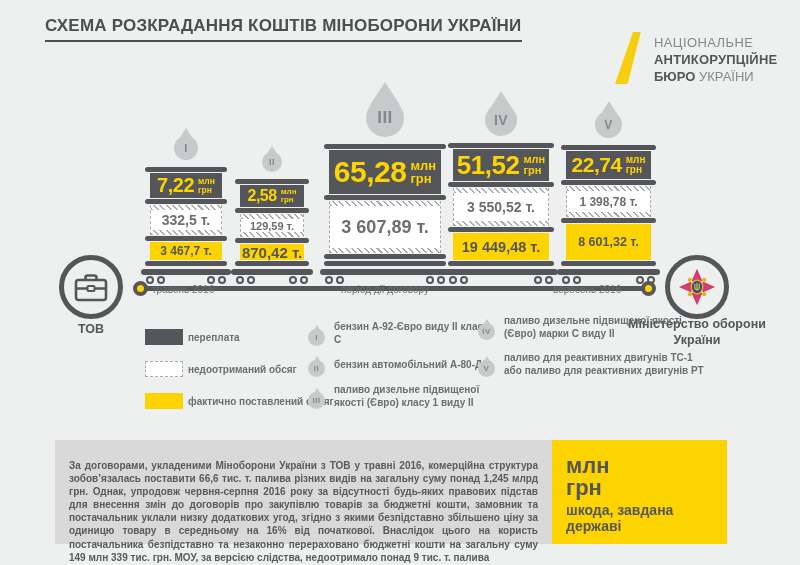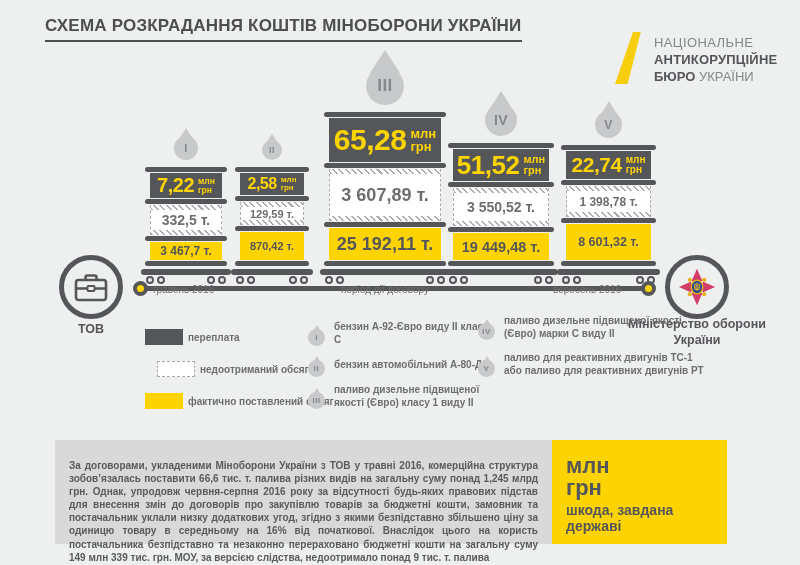--- a/index.html
+++ b/index.html
@@ -35,21 +35,21 @@
   .shortfall{background-color:#fff;
     background-image:repeating-linear-gradient(45deg,#a9abad 0 1.5px,transparent 1.5px 4.5px),
                      repeating-linear-gradient(45deg,#a9abad 0 1.5px,transparent 1.5px 4.5px);
     background-size:100% 5px,100% 5px;background-position:left top,left bottom;background-repeat:no-repeat;
     border-left:1px dashed #a9abad;border-right:1px dashed #a9abad;
     color:#6d6e70;font-weight:bold;}
   .delivered{background:#fdd400;color:#55565a;font-weight:bold;}
   .b1 .money{height:25px;font-size:20px;} .b1 .unit{font-size:8.5px;}
   .b1 .shortfall{height:30px;font-size:14px;} .b1 .delivered{height:18px;font-size:12px;}
   .b2 .money{height:22px;font-size:16px;} .b2 .unit{font-size:8px;}
-  .b2 .shortfall{height:23px;font-size:11px;} .b2 .delivered{height:28px;font-size:11px;}
+  .b2 .shortfall{height:23px;font-size:11px;} .b2 .delivered{height:16px;font-size:15px;}
   .b3 .money{height:44px;font-size:30px;} .b3 .unit{font-size:13px;}
   .b3 .shortfall{height:52px;font-size:18px;} .b3 .delivered{height:32px;font-size:18px;}
   .b4 .money{height:32px;font-size:26px;} .b4 .unit{font-size:11px;}
   .b4 .shortfall{height:38px;font-size:14px;} .b4 .delivered{height:27px;font-size:14.5px;}
   .b5 .money{height:28px;font-size:21px;} .b5 .unit{font-size:10px;}
   .b5 .shortfall{height:31px;font-size:12px;} .b5 .delivered{height:36px;font-size:12.5px;}
 
   
   .cart{width:calc(100% + 18px);margin-top:2px;}
   .cart-bar{height:6px;background:#55565a;border-radius:3px;}
@@ -82,21 +82,21 @@
   
   .entity-circle{position:absolute;width:64px;height:64px;box-sizing:border-box;border:5px solid #55565a;border-radius:50%;
                  display:flex;align-items:center;justify-content:center;top:255px;}
   .entity-left{left:59px;} .entity-right{left:665px;}
   .entity-label{position:absolute;font-size:12.5px;font-weight:bold;color:#55565a;text-align:center;line-height:1.3;}
   .el-left{left:55px;top:321px;width:72px;}
   .el-right{left:626px;top:316px;width:142px;}
 
   
   .lg-row{position:absolute;display:flex;align-items:center;gap:5px;height:20px;}
-  .lg1{left:145px;top:327px;} .lg2{left:157px;top:359px;} .lg3{left:145px;top:391px;}
+  .lg1{left:145px;top:327px;} .lg2{left:145px;top:359px;} .lg3{left:145px;top:391px;}
   .swatch{width:38px;height:16px;flex:0 0 auto;box-sizing:border-box;}
   .s-dark{background:#55565a;} .s-dashed{background:#fff;border:1.5px dashed #a9abad;} .s-yellow{background:#fdd400;}
   .lg-label{font-size:10px;font-weight:bold;color:#6d6e70;line-height:1.3;}
   .fuel{position:absolute;display:flex;align-items:center;gap:9px;}
   .fuel .drop{--s:17px;flex:0 0 auto;margin-top:8px;}
   .fuel .roman{font-size:8px;}
   .f1{left:308px;top:320px;} .f2{left:308px;top:352px;} .f3{left:308px;top:383px;}
   .f4{left:478px;top:314px;} .f5{left:478px;top:351px;}
   .fuel .lg-label{width:158px;}
   .f4 .lg-label,.f5 .lg-label{width:200px;}
@@ -210,23 +210,20 @@
       <span class="unit">
           <span>млн</span>
           <span>грн</span>
         </span>
     </div>
     <div class="rim"></div>
     <div class="band shortfall">
         <span>3 607,89 т.</span>
       </div>
     <div class="rim"></div>
-    <div class="band delivered">
-        <span>25 192,11 т.</span>
-      </div>
     <div class="rim"></div>
     <div class="cart">
       <div class="cart-bar"></div>
       <div class="wheels">
           <span class="wg">
             <i></i>
             <i></i>
           </span>
           <span class="wg">
             <i></i>

